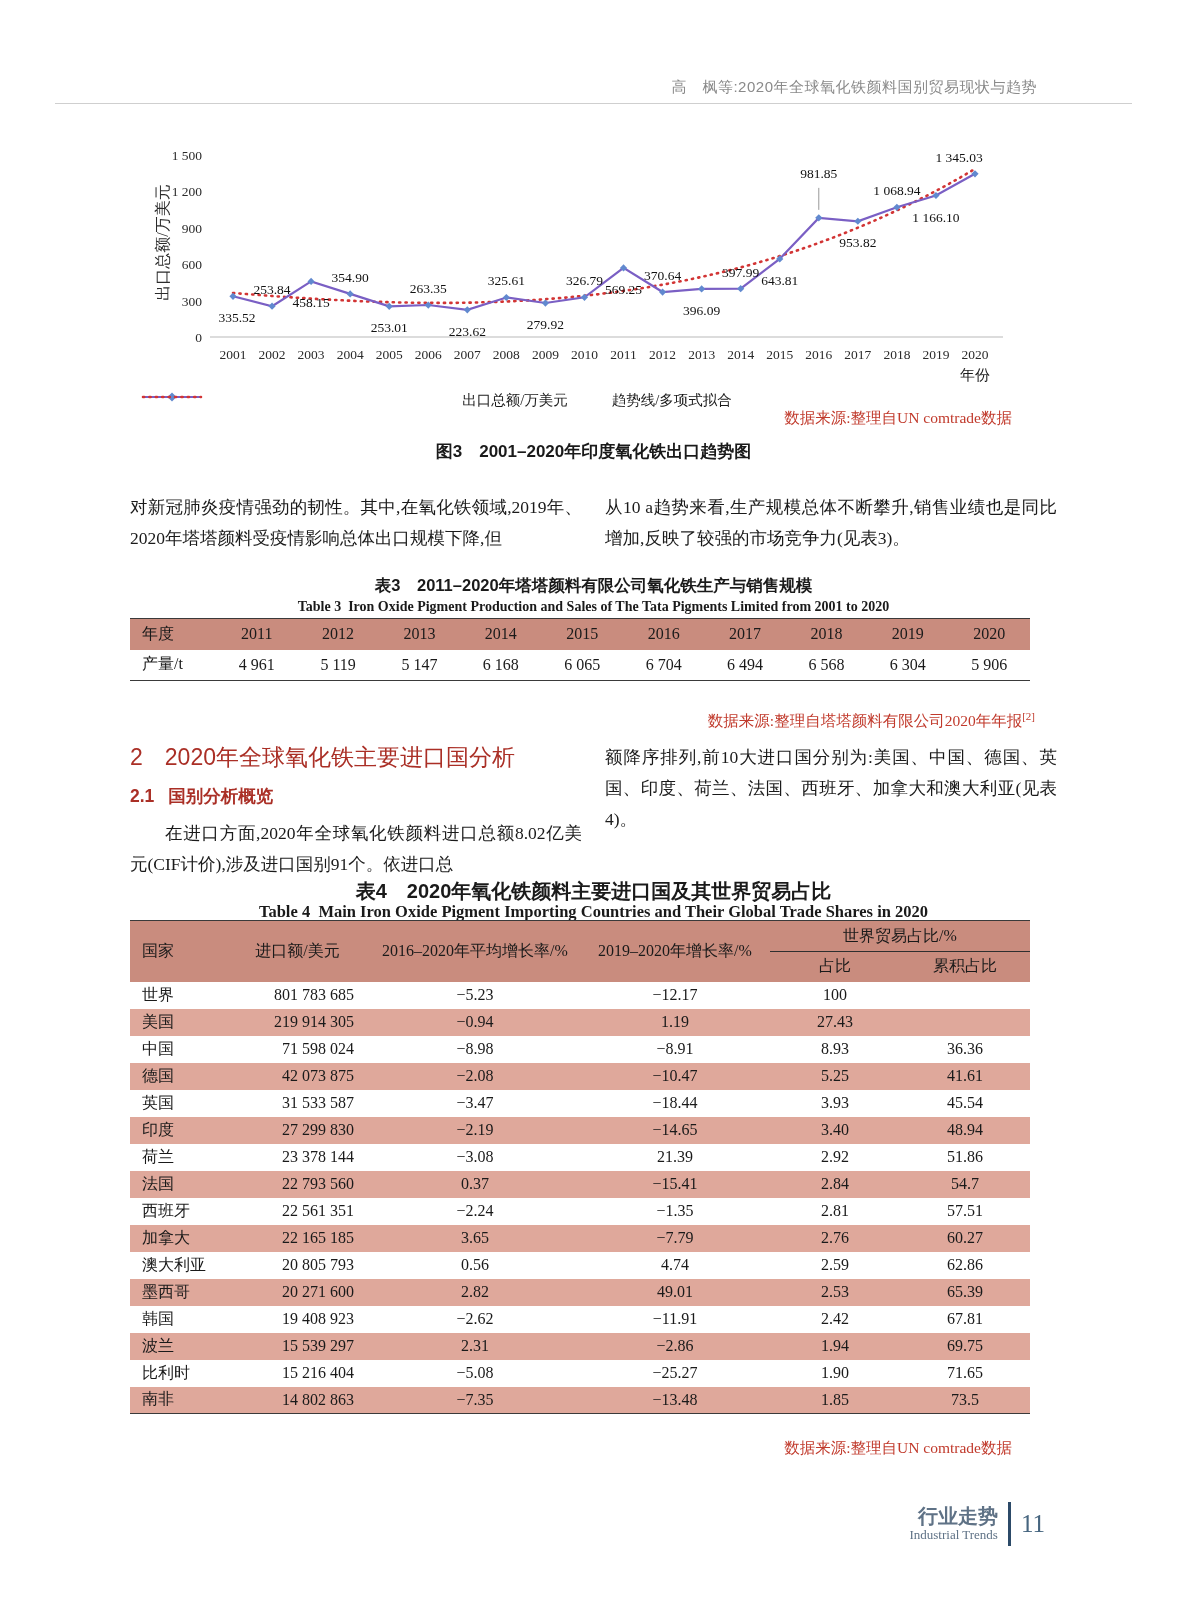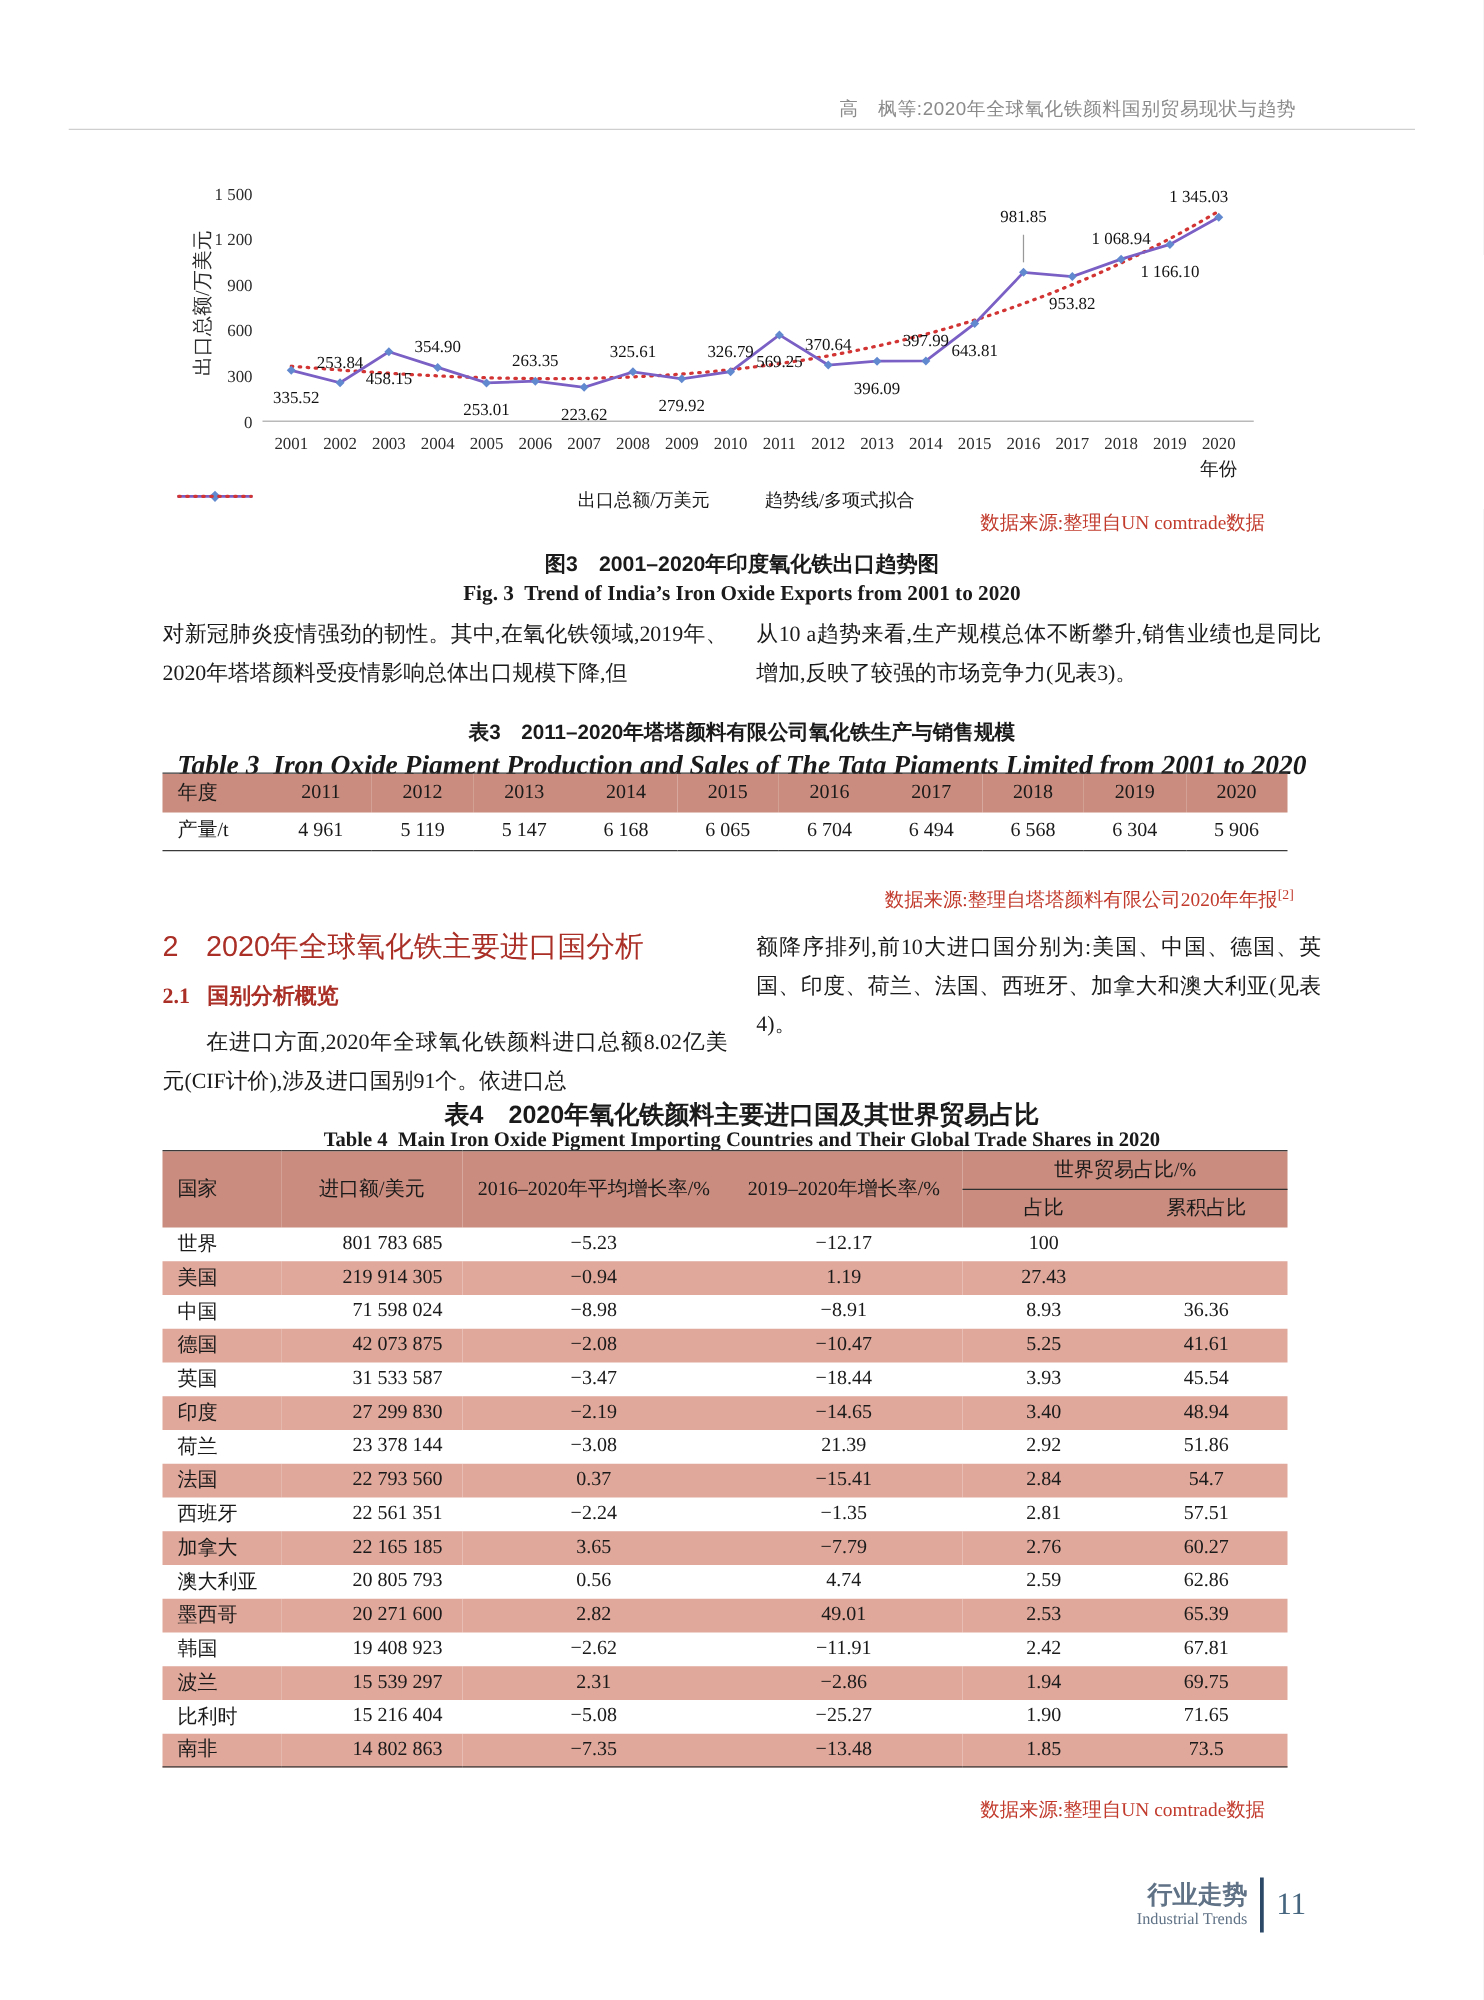--- a/index.html
+++ b/index.html
@@ -30,21 +30,21 @@
         font-size:17px;white-space:pre-wrap;}
 
   
   .cols{position:absolute;left:130px;width:927px;display:flex;gap:23px;}
   .col{width:452px;font-size:17.5px;line-height:31px;text-align:justify;}
   .cols1{top:492px;}
   .cols2{top:742px;}
   .sec-h2{font-family:"Liberation Sans","DejaVu Sans",sans-serif;font-weight:normal;font-size:23px;
         color:#aa2f26;line-height:30px;margin:0 0 12px 0;}
   .sec-h2 .no{margin-right:22px;}
-  .sec-h3{font-family:Liberation Serif, serif;font-weight:bold;font-size:17.5px;
+  .sec-h3{font-family:Liberation Sans, sans-serif;font-weight:bold;font-size:17.5px;
         color:#aa2f26;line-height:24px;margin:0 0 10px 0;}
   .sec-h3 .no{margin-right:14px;}
   .indent{text-indent:2em;}
 
   
   table{border-collapse:collapse;table-layout:fixed;}
   .datatable{position:absolute;left:130px;width:900px;font-size:16px;
         border-top:1.5px solid #3a3a3a;border-bottom:1.5px solid #3a3a3a;}
   .datatable th{font-weight:normal;}
   .datatable th,.datatable td{padding:0 2px;text-align:center;}
@@ -169,29 +169,28 @@
         <svg width="64" height="12">
           <line x1="3" y1="6" x2="61" y2="6" stroke="#d23434" stroke-width="2.6" stroke-dasharray="1.2 5.2" stroke-linecap="round"></line>
         </svg>
         <span>趋势线/多项式拟合</span>
       </div>
     </div>
   </div>
 
   <div class="fig-source">数据来源:整理自UN comtrade数据</div>
   <div class="caption-cn" style="top:440px;">图3　2001–2020年印度氧化铁出口趋势图</div>
-  <div class="caption-en" style="top:465px;">Fig. 3  Trend of India’s Iron Oxide Exports from 2001 to 2020</div>
 
   <div class="cols cols1">
     <div class="col">对新冠肺炎疫情强劲的韧性。其中,在氧化铁领域,2019年、2020年塔塔颜料受疫情影响总体出口规模下降,但</div>
     <div class="col">从10 a趋势来看,生产规模总体不断攀升,销售业绩也是同比增加,反映了较强的市场竞争力(见表3)。</div>
   </div>
 
   <div class="caption-cn" style="top:575px;font-size:16.5px;">表3　2011–2020年塔塔颜料有限公司氧化铁生产与销售规模</div>
-  <div class="caption-en" style="top:599px;font-size:22px;font-style:italic;">Table 3  Iron Oxide Pigment Production and Sales of The Tata Pigments Limited from 2001 to 2020</div>
+  <div class="caption-en" style="top:599px;font-size:14px;">Table 3  Iron Oxide Pigment Production and Sales of The Tata Pigments Limited from 2001 to 2020</div>
   <table id="table3" class="datatable">
     <colgroup>
         <col style="width:86px;">
       </colgroup>
     <thead>
         <tr>
           <th class="first">年度</th>
           <th>2011</th>
           <th>2012</th>
           <th>2013</th>

